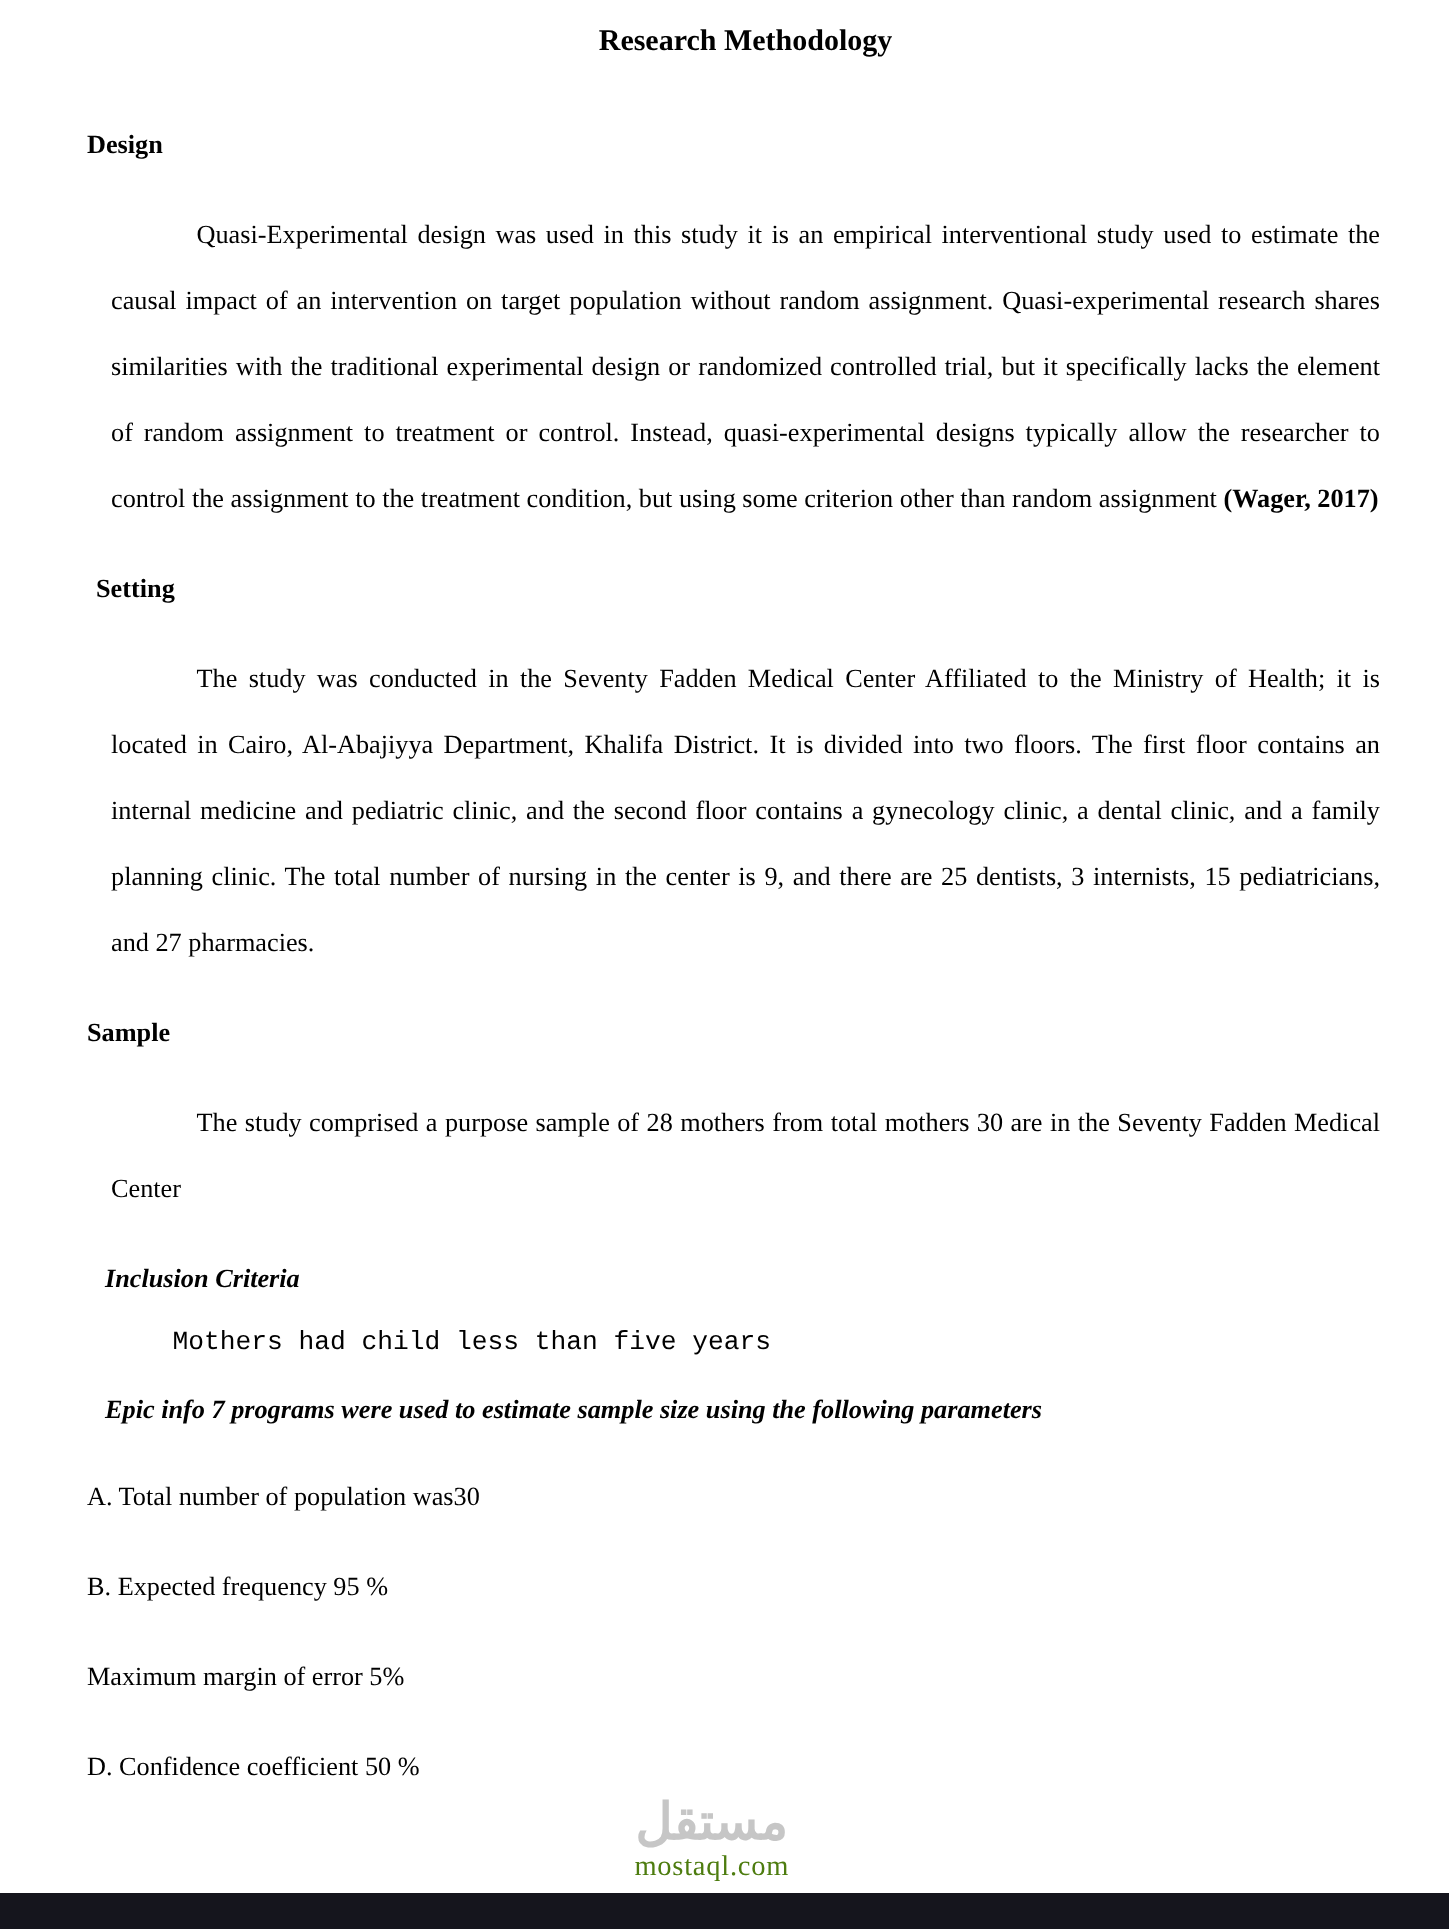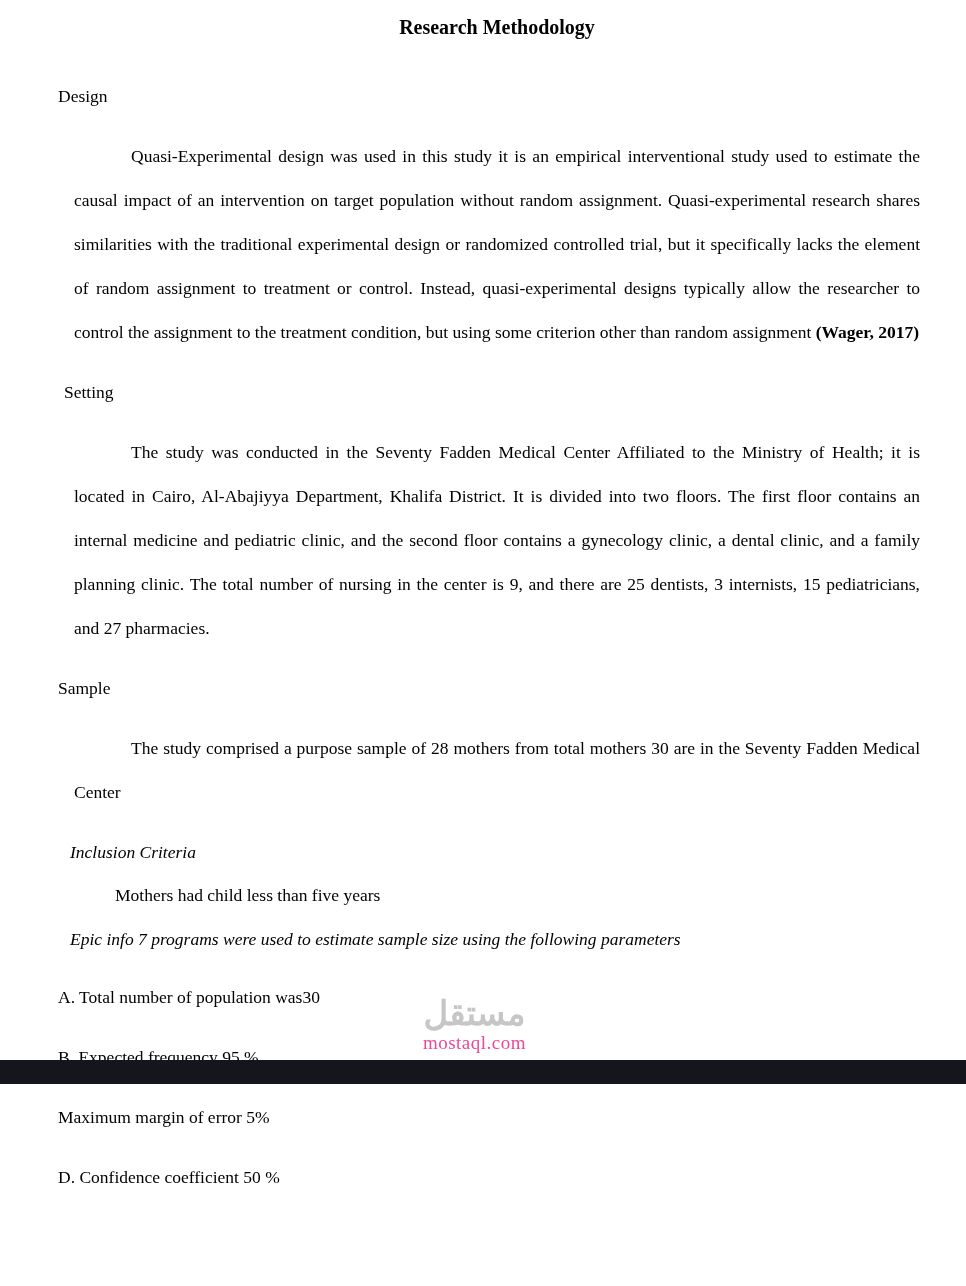--- a/index.html
+++ b/index.html
@@ -9,52 +9,53 @@
     height: 1286px;
     background: #ffffff;
     font-family: "Liberation Serif", serif;
     color: #000000;
     position: relative;
     overflow: hidden;
   }
   .page {
     position: relative;
     width: 966px;
-    height: 1084px;
+    height: 1286px;
     padding: 14px 30px 0 58px;
     background: #ffffff;
   }
   .doc-title {
     font-size: 20px;
     font-weight: bold;
     text-align: center;
     margin: 0 0 34px 0;
     line-height: 26px;
   }
   .heading {
     font-size: 17.5px;
-    font-weight: normal;
+    font-weight: bold;
     line-height: 44px;
     margin: 0;
   }
   .heading.offset { padding-left: 6px; }
   .heading.bold-italic { font-style: italic; margin-left: 12px; }
   .body-par {
     font-size: 17.5px;
     line-height: 44px;
     text-align: justify;
     margin: 16px;
   }
   .body-par.first-indent { text-indent: 57px; }
   .body-par .cite { font-weight: bold; }
   .criteria-line {
     font-size: 17.5px;
     line-height: 43px;
     padding-left: 57px;
     margin: 0;
+    font-family: Liberation Mono, monospace;
   }
   .param-list { margin-top: 14px; }
   .param-item {
     font-size: 17.5px;
     line-height: 44px;
     margin: 0 0 16px 0;
   }
   .watermark {
     position: absolute;
     left: 0;
@@ -69,21 +70,21 @@
     font-size: 34px;
     line-height: 36px;
     color: #c6c6c6;
     font-weight: bold;
   }
   .watermark .en {
     display: block;
     font-size: 19px;
     line-height: 22px;
     letter-spacing: 0.5px;
-    color: #ec4899;
+    color: #4d7c0f;
   }
   .footer-bar {
     position: absolute;
     left: 0;
     bottom: 0;
     width: 966px;
     height: 24px;
     background: #15151d;
   }
 </style>

